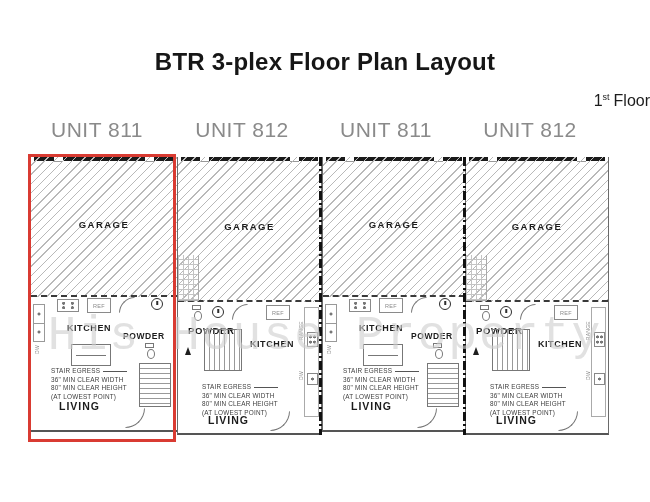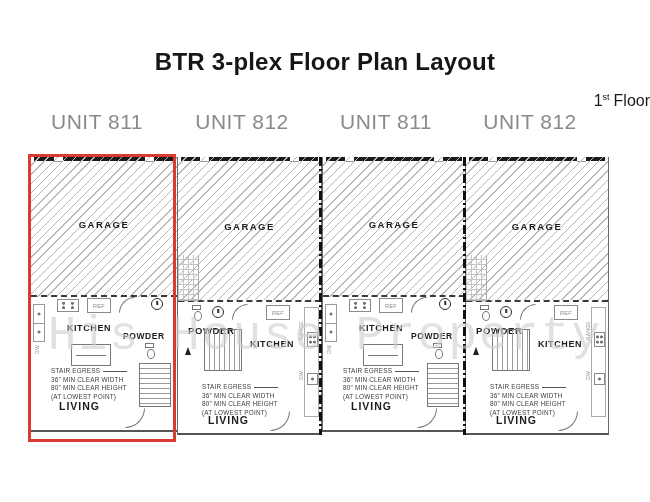--- a/index.html
+++ b/index.html
@@ -6,21 +6,21 @@
   #stage{position:relative;width:650px;height:502px;background:#fff;overflow:hidden;
          font-family:"Liberation Sans", sans-serif;}
 
   
   .title{position:absolute;top:48px;left:0;width:650px;text-align:center;
          font-size:24px;font-weight:bold;color:#161616;letter-spacing:.2px;}
   .subtitle{position:absolute;top:92px;left:0;width:650px;text-align:right;
             font-size:16px;color:#1c1c1c;}
   .subtitle sup{font-size:9px;vertical-align:super;}
   .subtitle .word{margin-left:4px;}
-  .unit-label{position:absolute;top:110px;width:140px;text-align:center;
+  .unit-label{position:absolute;top:118px;width:140px;text-align:center;
               font-size:21px;color:#8a8a8a;letter-spacing:.5px;}
   .ul-1{left:27px;} .ul-2{left:172px;} .ul-3{left:316px;} .ul-4{left:460px;}
 
   
   .unit{position:absolute;background:#fff;border-left:1.5px solid #6a6a6a;
         border-right:1.5px solid #6a6a6a;border-bottom:2.5px solid #555;z-index:1;}
   .top-wall{position:absolute;top:0;left:3px;right:3px;height:3.5px;background:#1a1a1a;}
   .top-wall .notch{position:absolute;top:0;width:9px;height:3.5px;background:#fff;border-bottom:1px solid #999;}
   .top-wall .n1{left:14%;} .top-wall .n2{right:14%;}
 

